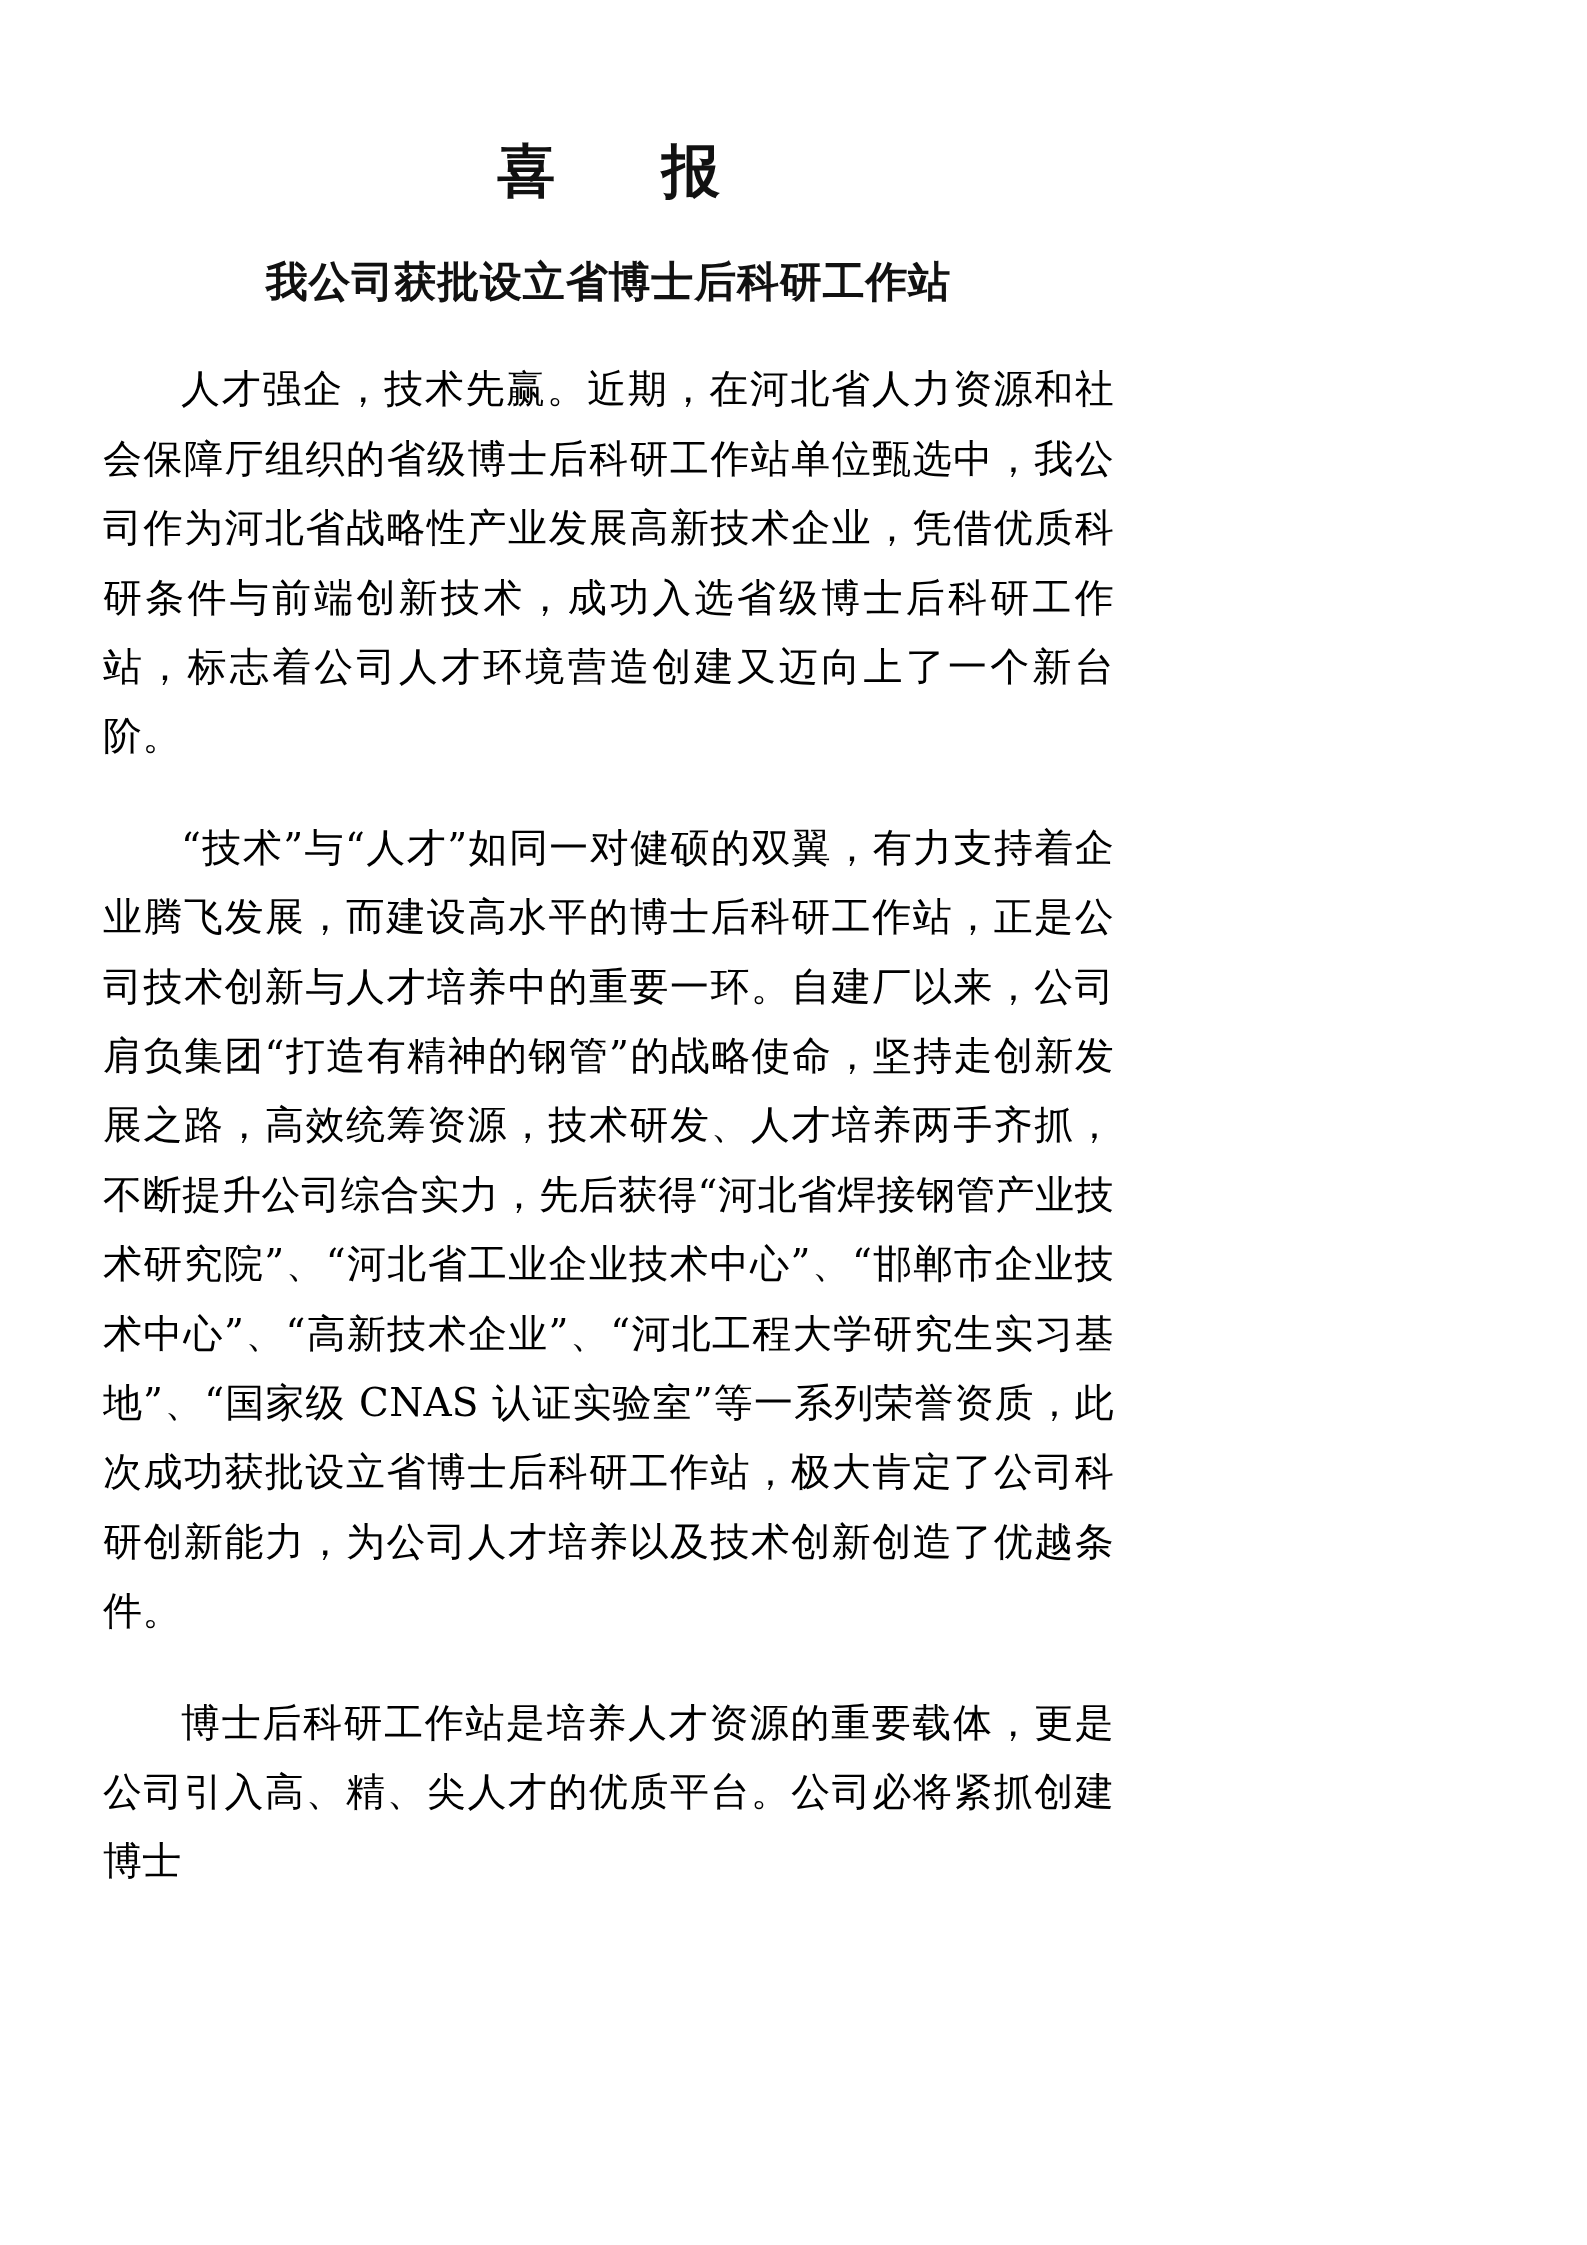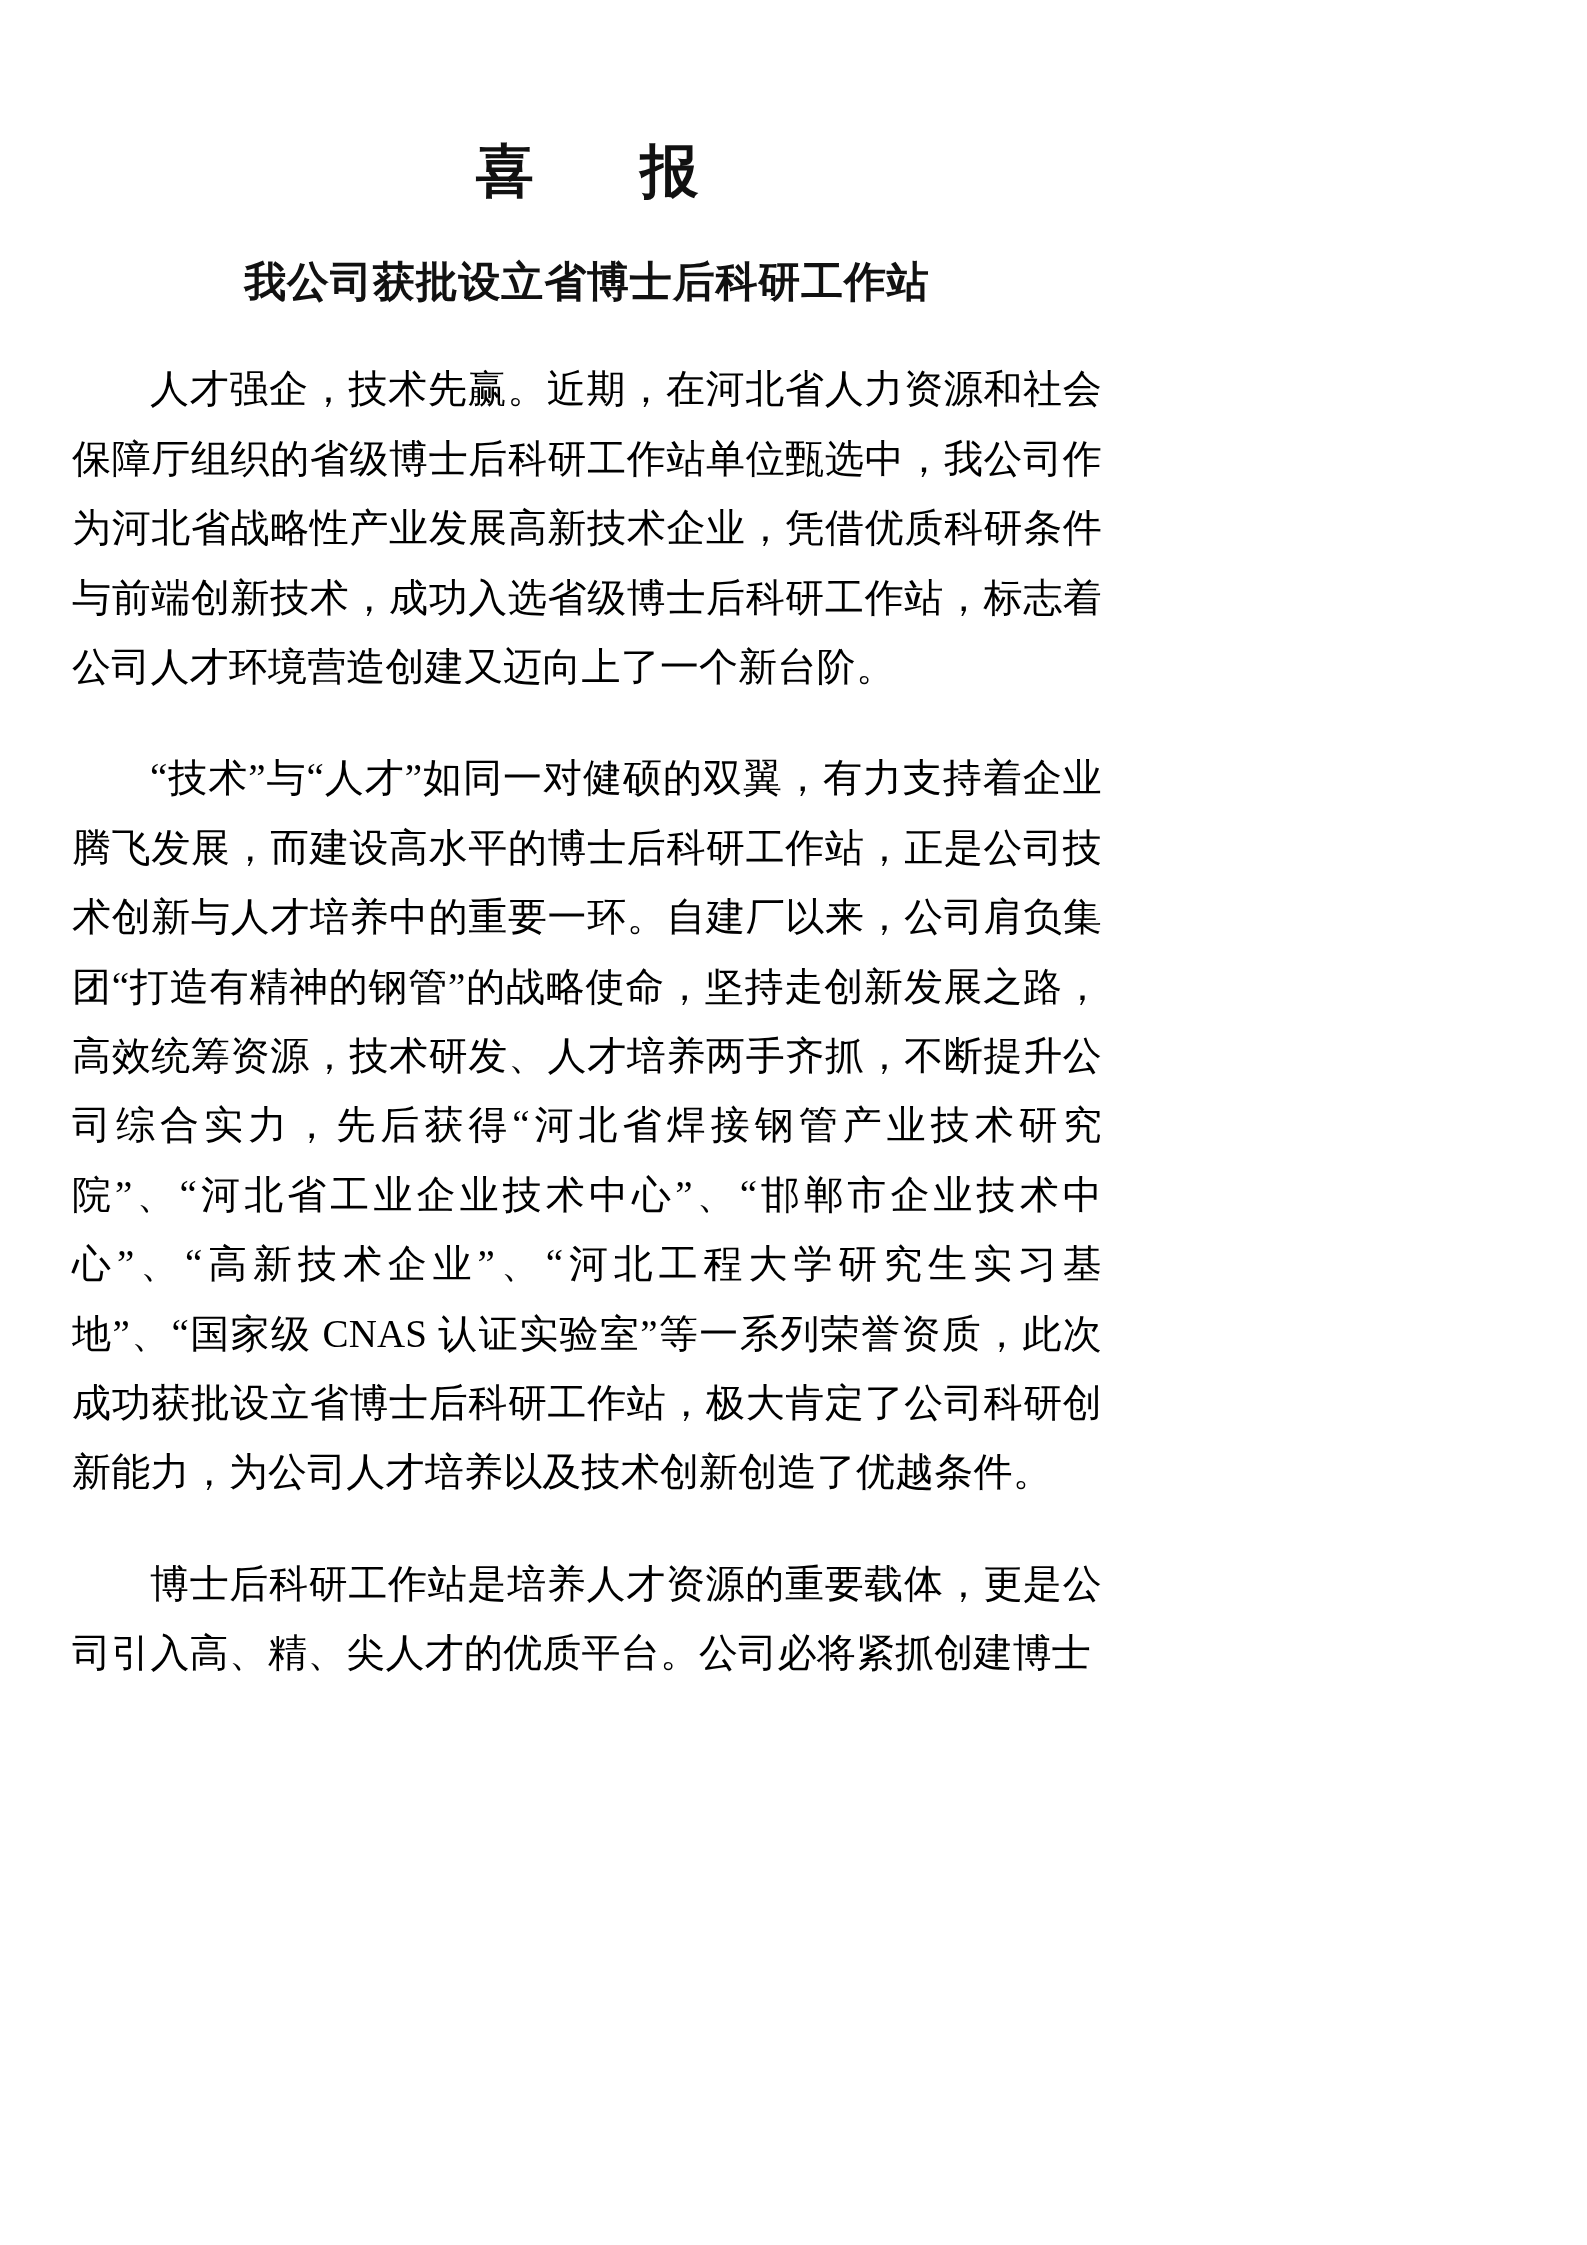--- a/index.html
+++ b/index.html
@@ -10,23 +10,24 @@
   body {
     width: 1587px;
     min-height: 2245px;
     font-family: "DejaVu Serif", "Liberation Serif", serif;
     color: #000000;
   }
   .page {
     width: 1257px;
     min-height: 2245px;
     box-sizing: border-box;
-    padding: 140px 155px 60px 72px;
+    padding: 140px 155px 60px 91px;
     background: #ffffff;
     position: relative;
+    margin-left: 12px;
   }
   .doc-title {
     text-align: center;
     font-family: "DejaVu Serif", "Liberation Serif", serif;
     font-weight: 700;
     font-size: 58px;
     letter-spacing: 0.42em;
     text-indent: 0.42em;
     line-height: 1.1;
     margin: 0 0 52px 0;
@@ -47,21 +48,20 @@
     font-size: 39px;
     line-height: 1.78;
     color: #000;
     text-align: justify;
     text-justify: inter-character;
     letter-spacing: 0.005em;
   }
   .body-block p {
     margin: 0 0 42px 0;
     text-indent: 2em;
-    font-family: Liberation Serif, serif;
   }
   .body-block p:last-child {
     margin-bottom: 0;
   }
 </style>
 </head>
 <body>
 
 <div class="page">
 

